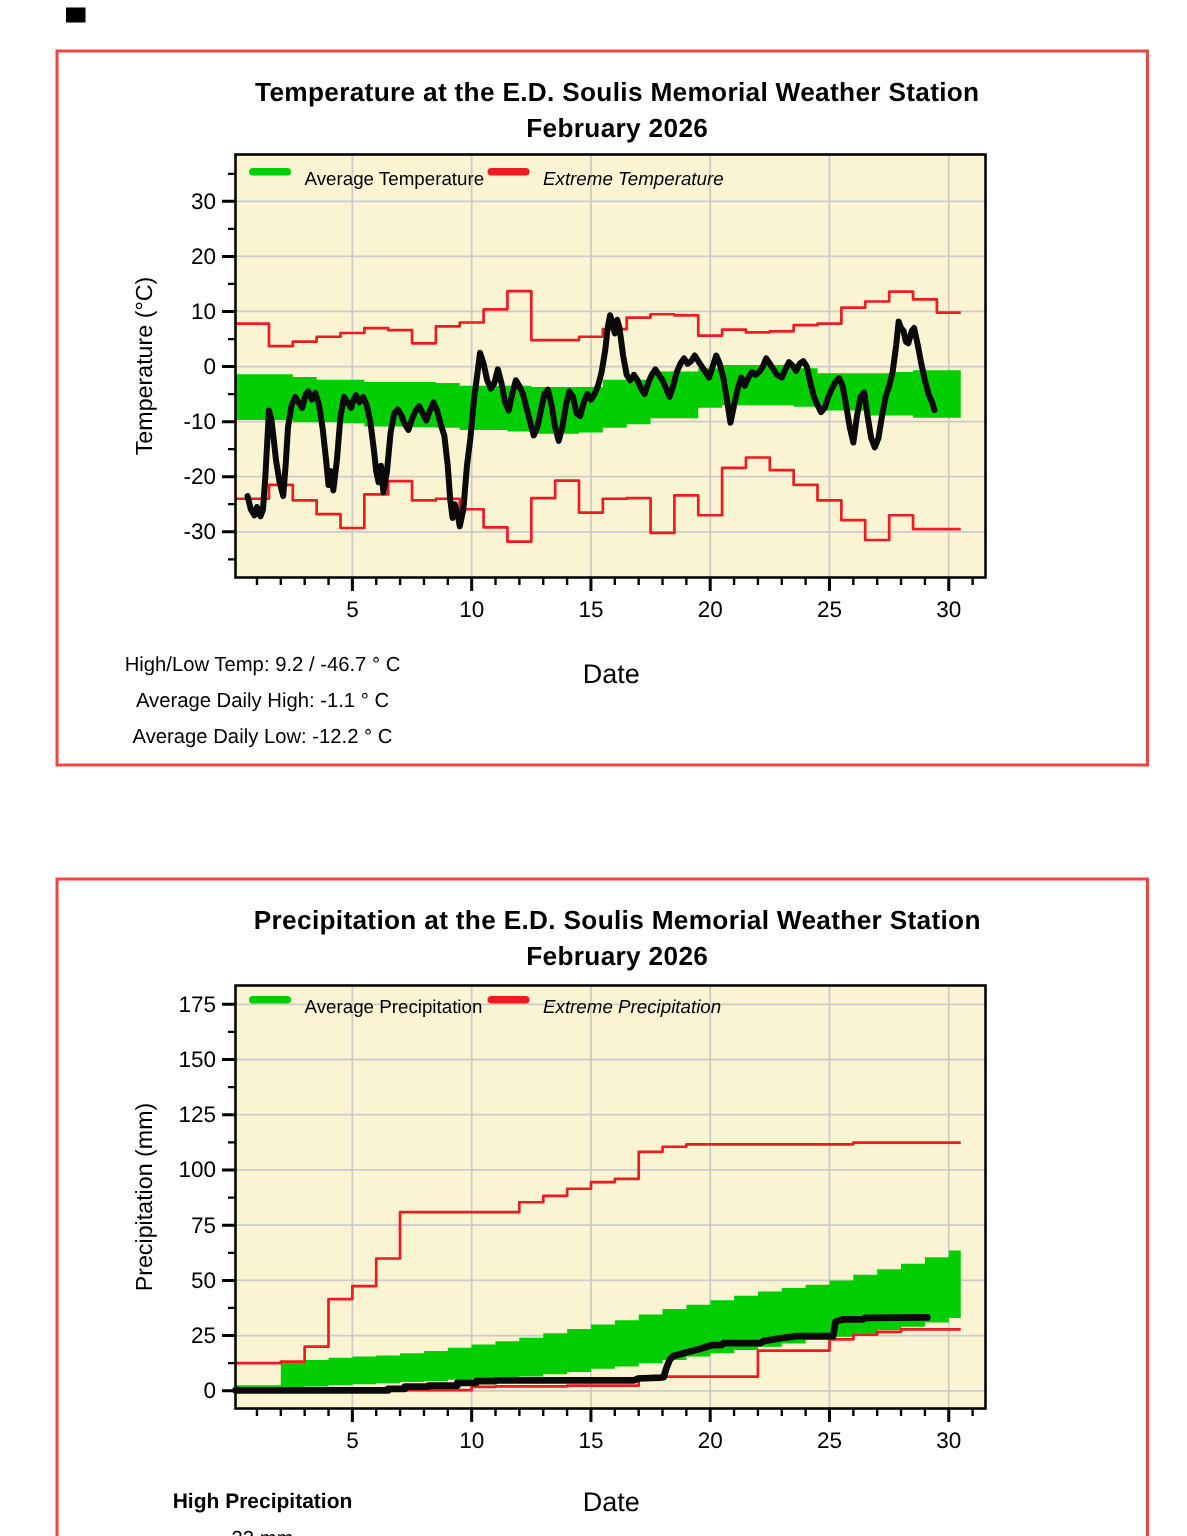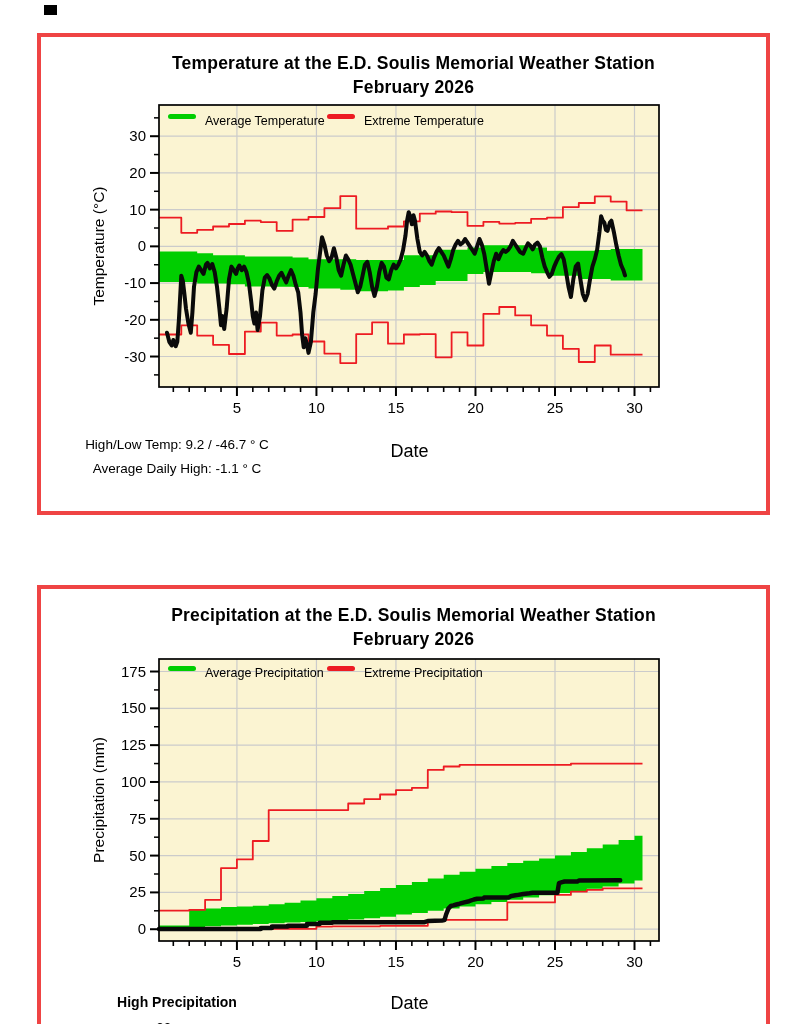--- a/index.html
+++ b/index.html
@@ -5,36 +5,36 @@
   html,body { margin:0; padding:0; background:#ffffff; }
   #page {
     position:relative; width:791px; height:1024px; background:#ffffff;
     font-family:"Liberation Sans", sans-serif; color:#000; overflow:hidden;
   }
   .crop-mark { position:absolute; background:#000; }
   #mark-tl { left:44px; top:5px; width:13px; height:10px; }
   #mark-br { left:752px; top:1013px; width:11px; height:8px; }
   .panel {
     position:absolute; left:37px; width:725px;
-    border:4px solid #ef4444; background:#fff;
+    border:2px solid #ef4444; background:#fff;
   }
   #panel-temp   { top:33px;  height:474px; }
   #panel-precip { top:548px; height:462px;margin-top:37px; }
   .chart-title {
     position:absolute; left:30px; right:10px; text-align:center;
     font-size:17.5px; font-weight:bold; letter-spacing:0.2px;
   }
   .t1 { top:16px; }
   .t2 { top:40px; }
   .chart-svg { position:absolute; left:0; top:0; }
   .legend-row { position:absolute; top:77px; height:16px; font-size:12.5px; }
   .legend-item { position:absolute; display:flex; gap:9px; white-space:nowrap; }
   .legend-swatch { display:inline-block; width:28px; height:5px; border-radius:3px; }
   .li-0 { left:127px; }
-  .li-1 { left:286px; }
+  .li-1 { left:286px;font-style:italic; }
   .x-axis-title {
     position:absolute; left:6px; width:725px; text-align:center;
     font-size:18px; top:404px;
   }
   .y-axis-title {
     position:absolute; width:220px; height:20px; text-align:center;
     font-size:15.5px; left:-51px; transform:rotate(-90deg);
   }
   #panel-temp  .y-axis-title { top:199px; }
   #panel-precip .y-axis-title { top:201px; }
@@ -146,20 +146,21 @@
         <span>Extreme Temperature</span>
       </div>
     </div>
 
     <div class="y-axis-title">Temperature (°C)</div>
     <div class="x-axis-title">Date</div>
 
     <div class="stats-block">
       <div>High/Low Temp:  9.2 / -46.7 ° C</div>
       <div>Average Daily High:  -1.1 ° C</div>
+      <div>Average Daily Low:  -12.2 ° C</div>
     </div>
   </div>
 
   <div class="panel" id="panel-precip">
     <div class="chart-title t1">Precipitation at the E.D. Soulis Memorial Weather Station</div>
     <div class="chart-title t2">February 2026</div>
 
     <svg class="chart-svg" id="svg-precip" width="725" height="462">
         <rect x="118" y="70" width="500" height="282" fill="#FBF4D2"></rect>
         <line x1="195.9262086513995" y1="70" x2="195.9262086513995" y2="352" stroke="#CBCBCB" stroke-width="1.2"></line>

